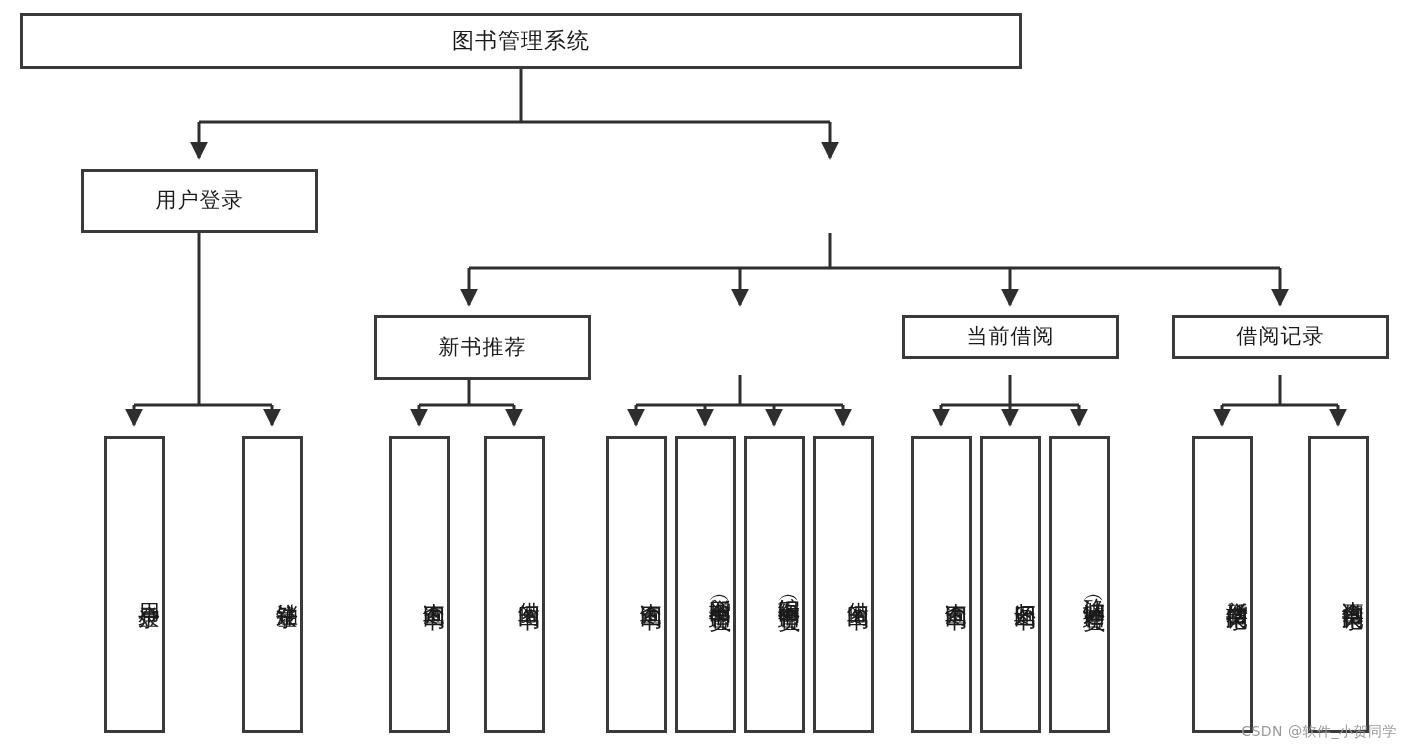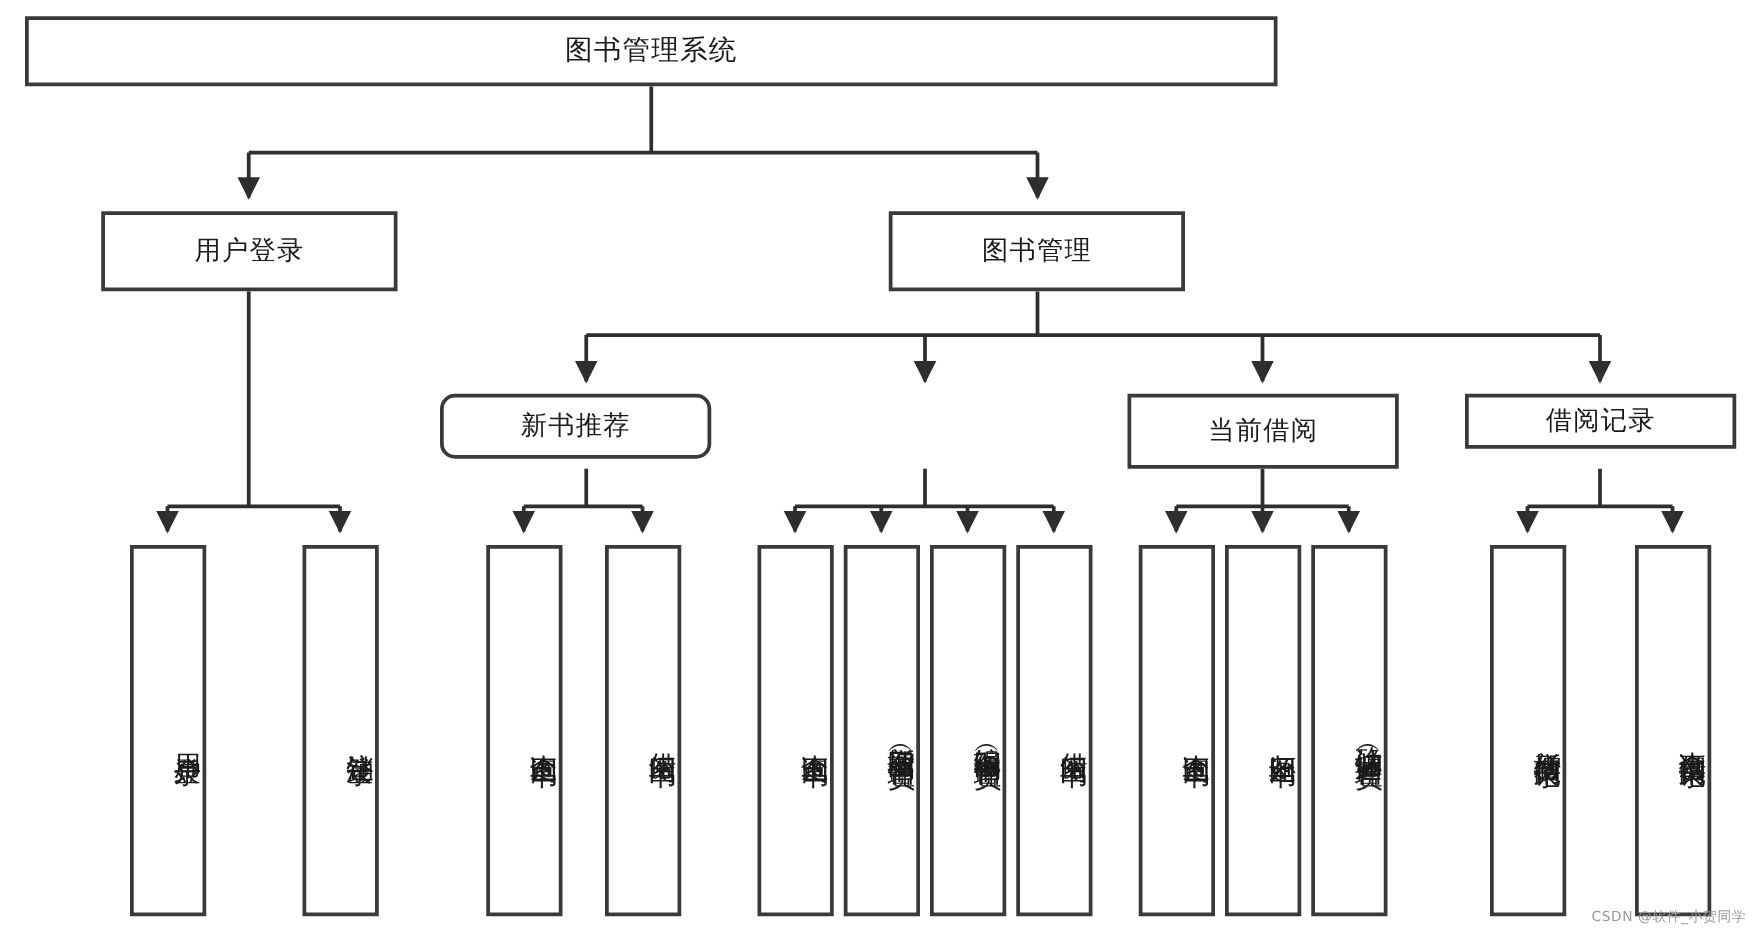--- a/index.html
+++ b/index.html
@@ -40,21 +40,21 @@
   }
   .node.v .vtxt{
     writing-mode:vertical-rl;
     text-orientation:upright;
     display:block;
     white-space:pre-wrap;
   }
   #watermark{
     position:absolute;
     right:8px;bottom:6px;
-    font-size:11px;
+    font-size:14px;
     color:#9a9a9a;
     letter-spacing:0.5px;
     white-space:nowrap;
     pointer-events:none;
   }
 </style>
 </head>
 <body>
 
 <div id="diagram">
@@ -109,28 +109,25 @@
     </g>
   </svg>
 
   <div class="node h root" style="left:20px;top:13px;width:1002px;height:56px;">
     <span>图书管理系统</span>
   </div>
 
   <div class="node h" style="left:81px;top:169px;width:237px;height:64px;">
     <span>用户登录</span>
   </div>
-  <div class="node h" style="left:711px;top:169px;width:237px;height:64px;">
-    <span>图书管理</span>
-  </div>
 
-  <div class="node h" style="left:352px;top:315px;width:217px;height:52px;border-radius:12px;">
+  <div class="node h" style="left:374px;top:315px;width:217px;height:65px;">
     <span>新书推荐</span>
   </div>
-  <div class="node h" style="left:902px;top:315px;width:217px;height:60px;">
+  <div class="node h" style="left:902px;top:315px;width:217px;height:44px;">
     <span>当前借阅</span>
   </div>
   <div class="node h" style="left:1172px;top:315px;width:217px;height:44px;">
     <span>借阅记录</span>
   </div>
 
   <div class="node v" style="left:104px;top:436px;width:61px;height:297px;">
     <span class="vtxt">用户登录</span>
   </div>
   <div class="node v" style="left:242px;top:436px;width:61px;height:297px;">

